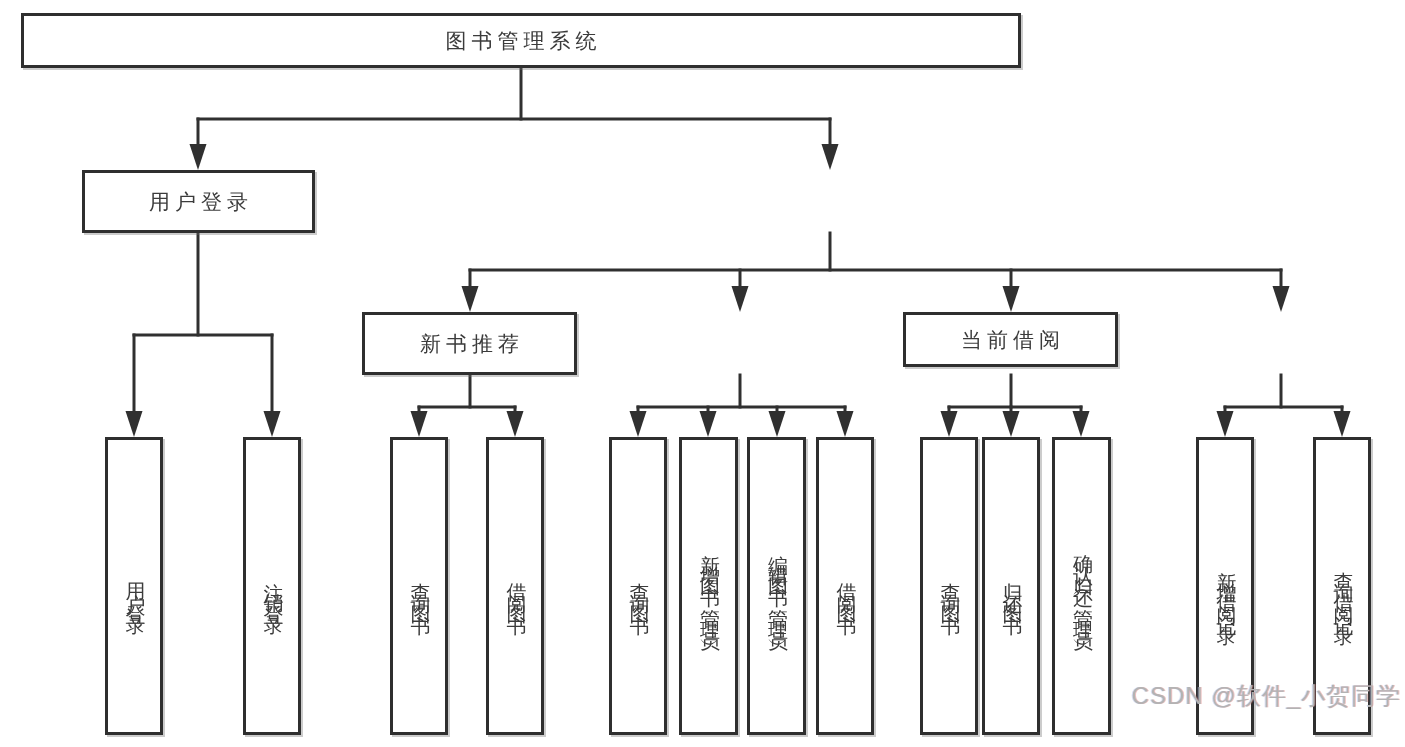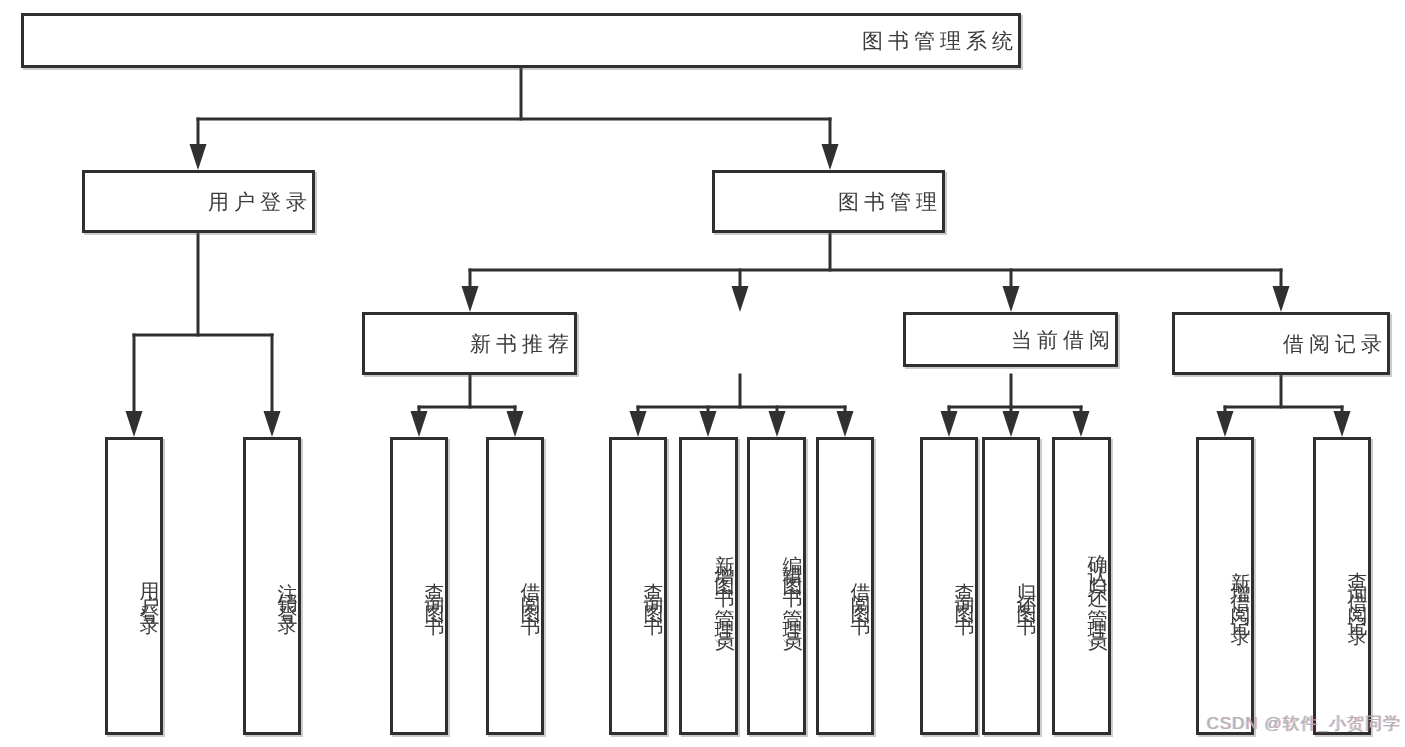--- a/index.html
+++ b/index.html
@@ -10,44 +10,45 @@
     font-family:"Liberation Sans","DejaVu Sans",sans-serif;
     overflow:hidden;
   }
   svg.wires { position:absolute; left:0; top:0; z-index:1; }
   .node {
     position:absolute;
     box-sizing:border-box;
     background:#ffffff;
     border:3px solid #2f2f2f;
     box-shadow:2px 2px 0 rgba(110,110,110,0.35);
-    display:flex; align-items:center; justify-content:flex-end;
+    display:flex; align-items:center; justify-content:center;
     color:#3b3b3b;
     z-index:2;
+    font-family:Liberation Mono, monospace;
   }
   .hl {
     font-size:21px;
     letter-spacing:5px;
     padding-left:5px;
     white-space:nowrap;
   }
   .vl {
     writing-mode:vertical-rl;
     text-orientation:mixed;
     font-size:20px;
     letter-spacing:11px;
     line-height:1;
     padding-top:5px;
     white-space:nowrap;
   }
   .watermark {
     position:absolute;
-    right:4px; top:712px;
+    right:4px; top:680px;
     z-index:10;
-    font-size:17px;
+    font-size:24px;
     letter-spacing:1px;
     color:#b3b3b3;
     text-shadow:1px 0 0 rgba(216,120,120,0.45), -1px 0 0 rgba(140,160,220,0.35);
     white-space:nowrap;
   }
 </style>
 </head>
 <body>
 
 <div class="stage">
@@ -118,32 +119,26 @@
     </g>
   </svg>
 
   <div class="node" style="left:21px;top:13px;width:1000px;height:55px">
     <span class="hl">图书管理系统</span>
   </div>
 
   <div class="node" style="left:82px;top:170px;width:233px;height:63px">
     <span class="hl">用户登录</span>
   </div>
-  <div class="node" style="left:712px;top:170px;width:233px;height:63px">
-    <span class="hl">图书管理</span>
-  </div>
 
   <div class="node" style="left:362px;top:312px;width:215px;height:63px">
     <span class="hl">新书推荐</span>
   </div>
   <div class="node" style="left:903px;top:312px;width:215px;height:55px">
     <span class="hl">当前借阅</span>
-  </div>
-  <div class="node" style="left:1172px;top:312px;width:218px;height:63px">
-    <span class="hl">借阅记录</span>
   </div>
 
   <div class="node" style="left:105px;top:437px;width:58px;height:298px">
     <span class="vl">用户登录</span>
   </div>
   <div class="node" style="left:243px;top:437px;width:58px;height:298px">
     <span class="vl">注销登录</span>
   </div>
 
   <div class="node" style="left:390px;top:437px;width:58px;height:298px">

